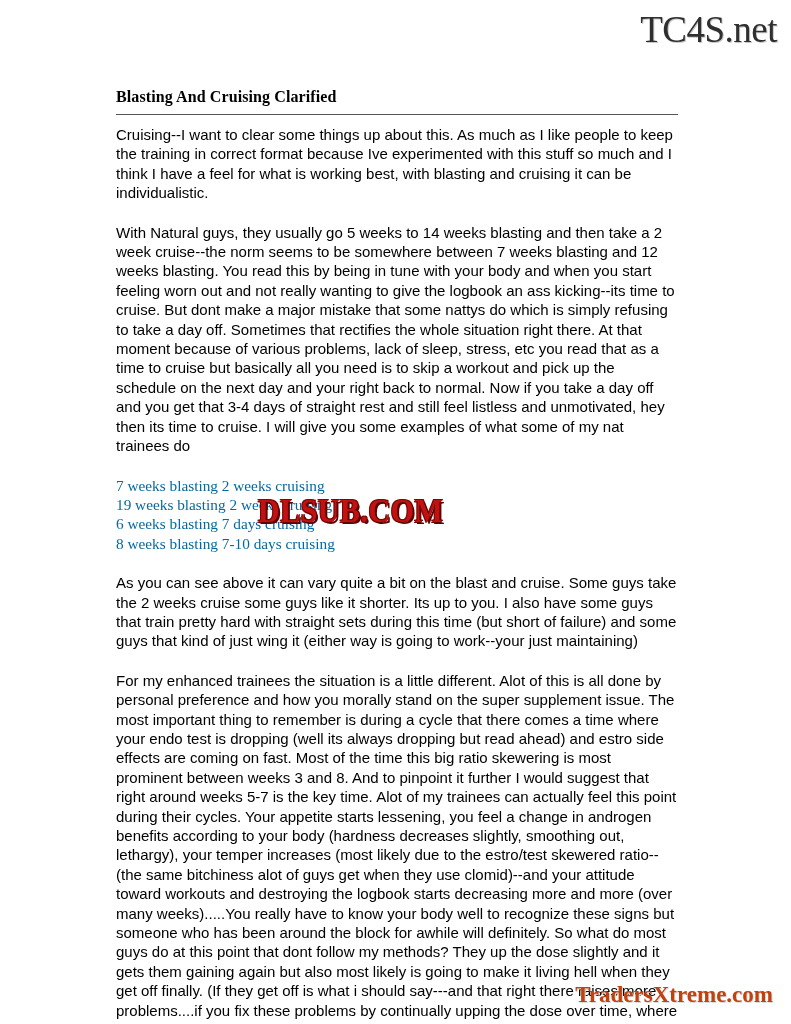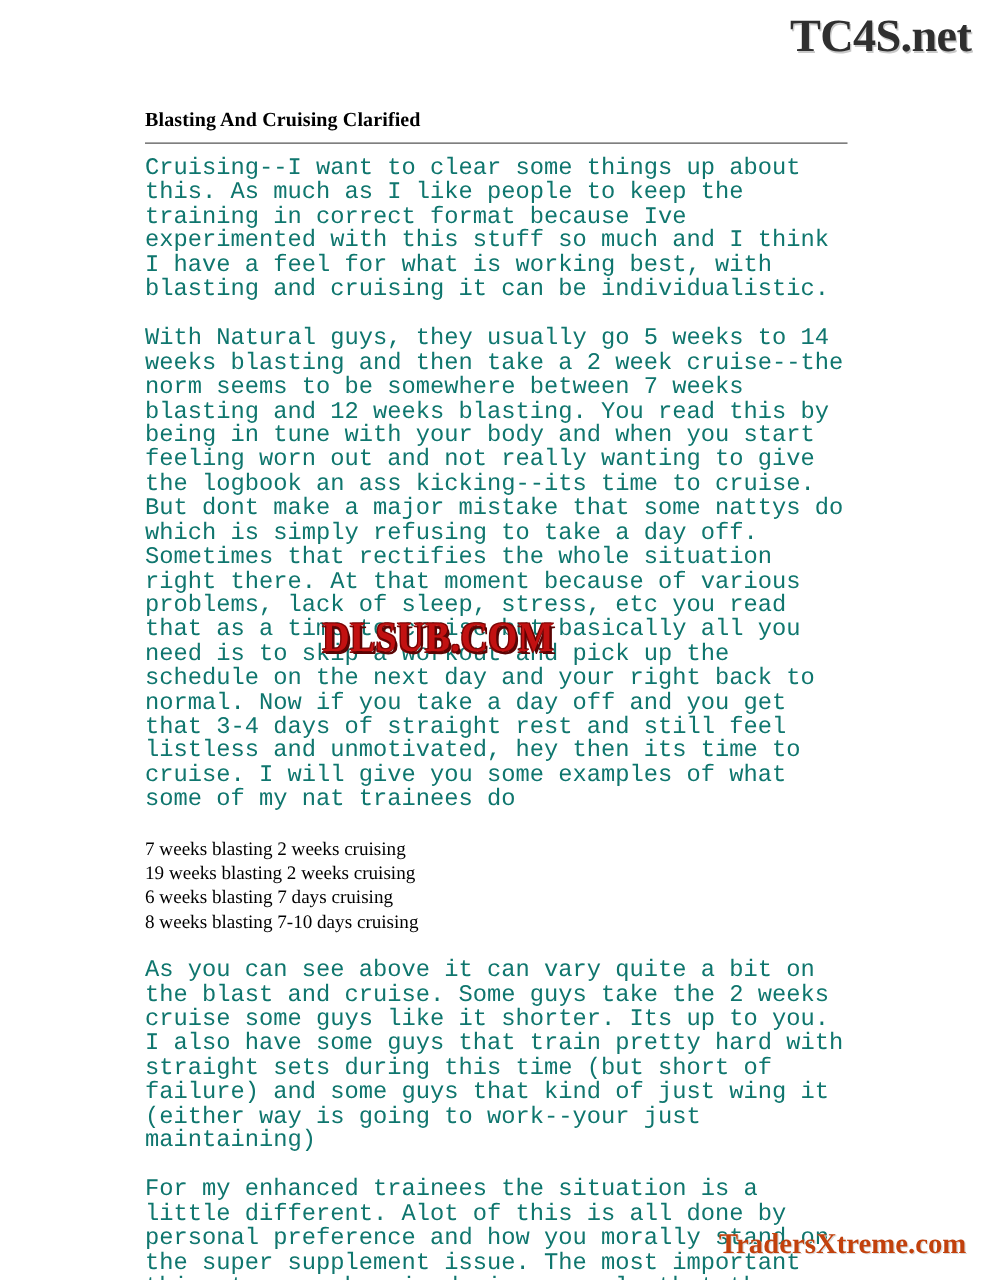--- a/index.html
+++ b/index.html
@@ -15,21 +15,21 @@
     overflow: hidden;
     font-family: "Liberation Serif", serif;
   }
 
   
   .top-watermark {
     position: absolute;
     top: 8px;
     right: 14px;
     font-family: "Liberation Serif", serif;
-    font-weight: bold;
+    font-weight: normal;
     font-size: 37px;
     color: #2f2f2f;
     letter-spacing: -0.5px;
     text-shadow: 1px 1px 0 #c9c9c9;
   }
 
   
   .bottom-watermark {
     position: absolute;
     bottom: 16px;
@@ -60,37 +60,37 @@
   }
 
   .rule {
     border: 0;
     border-top: 1px solid #555;
     margin: 0 0 10px 0;
     width: 100%;
   }
 
   p.para {
-    font-family: Liberation Mono, monospace;
-    font-size: 19px;
+    font-family: Liberation Sans, sans-serif;
+    font-size: 15px;
     line-height: 19.4px;
-    color: #0f766e;
+    color: #000000;
     margin: 0 0 20px 0;
     text-align: left;
     white-space: normal;
   }
 
   .list {
     margin: 0 0 20px 0;
   }
   .list div {
     font-family: "Liberation Serif", serif;
     font-size: 15.3px;
     line-height: 19.4px;
-    color: #000000;
+    color: #0369a1;
   }
 
   
   .stamp {
     position: absolute;
     left: 258px;
     top: 492px;
     font-family: "Liberation Serif", serif;
     font-weight: bold;
     font-size: 30px;

